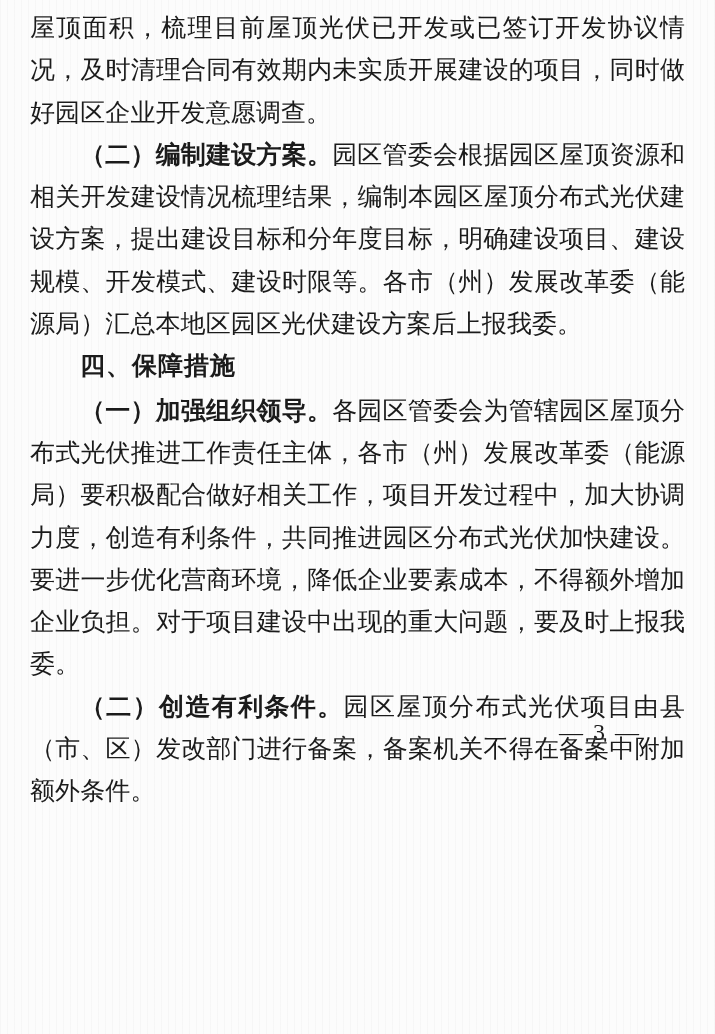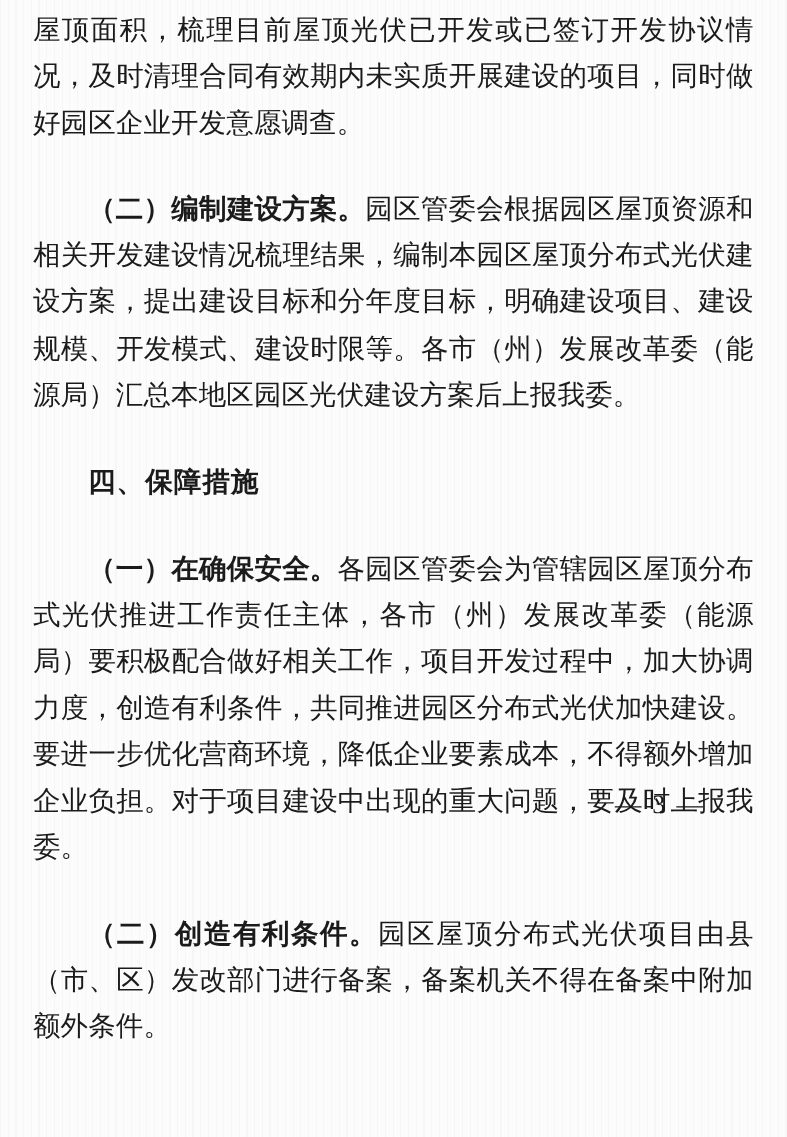--- a/index.html
+++ b/index.html
@@ -31,27 +31,26 @@
   p.para {
     margin: 0;
     font-size: 25px;
     line-height: 42.3px;
     text-align: justify;
     word-break: break-all;
     letter-spacing: 0.1px;
   }
   p.para.indent {
     text-indent: 2em;
-    margin-top: 36px;
   }
   .lead {
     font-weight: 700;
   }
   p.para.heading .lead {
-    font-family: Liberation Sans, sans-serif;
+    font-family: Liberation Mono, monospace;
     letter-spacing: 1px;
   }
   .page-number {
     position: absolute;
     right: 74px;
     bottom: 10px;
     font-size: 24px;
     letter-spacing: 2px;
     color: #1b1b1b;
     font-family: "Liberation Serif", "DejaVu Serif", serif;
@@ -62,19 +61,19 @@
 
 <div class="page">
 
   <p class="para"><span class="lead"></span><span>屋顶面积，梳理目前屋顶光伏已开发或已签订开发协议情况，及时清理合同有效期内未实质开展建设的项目，同时做好园区企业开发意愿调查。</span></p>
 
   <p class="para indent"><span class="lead">（二）编制建设方案。</span><span>园区管委会根据园区屋顶资源和相关开发建设情况梳理结果，编制本园区屋顶分布式光伏建设方案，提出建设目标和分年度目标，明确建设项目、建设规模、开发模式、建设时限等。各市（州）发展改革委（能源局）汇总本地区园区光伏建设方案后上报我委。</span></p>
 
 
   <p class="para indent heading"><span class="lead">四、保障措施</span><span></span></p>
 
-  <p class="para indent"><span class="lead">（一）在确保安全。</span><span>各园区管委会为管辖园区屋顶分布式光伏推进工作责任主体，各市（州）发展改革委（能源局）要积极配合做好相关工作，项目开发过程中，加大协调力度，创造有利条件，共同推进园区分布式光伏加快建设。要进一步优化营商环境，降低企业要素成本，不得额外增加企业负担。对于项目建设中出现的重大问题，要及时上报我委。</span></p>
+  <p class="para indent"><span class="lead">（一）加强组织领导。</span><span>各园区管委会为管辖园区屋顶分布式光伏推进工作责任主体，各市（州）发展改革委（能源局）要积极配合做好相关工作，项目开发过程中，加大协调力度，创造有利条件，共同推进园区分布式光伏加快建设。要进一步优化营商环境，降低企业要素成本，不得额外增加企业负担。对于项目建设中出现的重大问题，要及时上报我委。</span></p>
 
   <p class="para indent"><span class="lead">（二）创造有利条件。</span><span>园区屋顶分布式光伏项目由县（市、区）发改部门进行备案，备案机关不得在备案中附加额外条件。</span></p>
 
   <div class="page-number">— 3 —</div>
 
 </div>
 
 </body></html>

